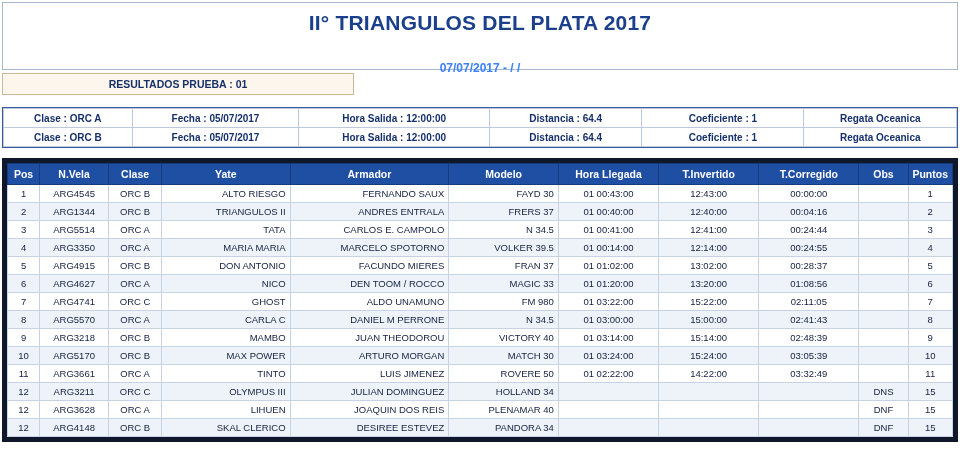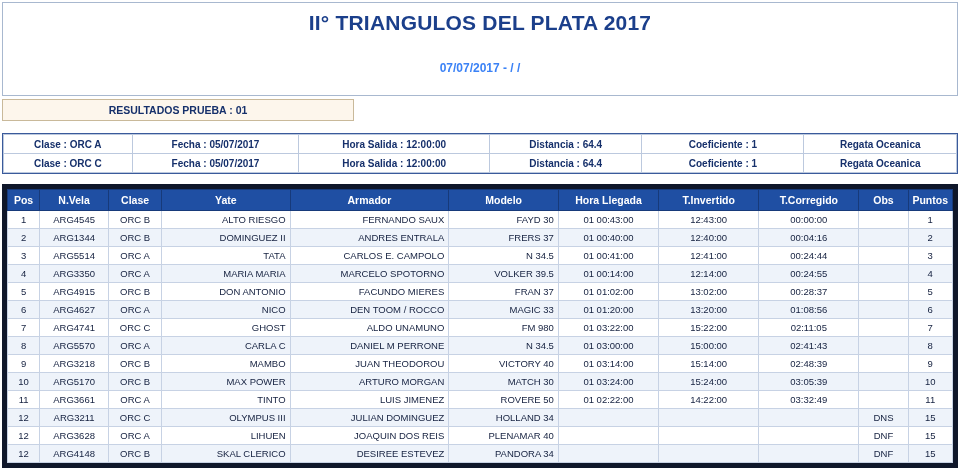--- a/index.html
+++ b/index.html
@@ -14,21 +14,21 @@
     height: 469px;
     position: relative;
     background: #ffffff;
     overflow: hidden;
   }
 
   
   .title-box {
     margin: 2px 2px 0 2px;
     border: 1px solid #a8b8cf;
-    height: 94px;
+    height: 68px;
     position: relative;
     background: #ffffff;
   }
   .title-main {
     text-align: center;
     color: #1b3f8b;
     font-weight: bold;
     font-size: 21px;
     padding-top: 8px;
     letter-spacing: 0.2px;
@@ -153,21 +153,21 @@
       <tbody>
         <tr>
           <td class="c0">Clase : ORC A</td>
           <td class="c1">Fecha : 05/07/2017</td>
           <td class="c2">Hora Salida : 12:00:00</td>
           <td class="c3">Distancia : 64.4</td>
           <td class="c4">Coeficiente : 1</td>
           <td class="c5">Regata Oceanica</td>
         </tr>
         <tr>
-          <td class="c0">Clase : ORC C</td>
+          <td class="c0">Clase : ORC B</td>
           <td class="c1">Fecha : 05/07/2017</td>
           <td class="c2">Hora Salida : 12:00:00</td>
           <td class="c3">Distancia : 64.4</td>
           <td class="c4">Coeficiente : 1</td>
           <td class="c5">Regata Oceanica</td>
         </tr>
       </tbody>
     </table>
   </div>
 
@@ -212,21 +212,21 @@
             <td class="ta-c">01 00:43:00</td>
             <td class="ta-c">12:43:00</td>
             <td class="ta-c">00:00:00</td>
             <td class="ta-c"></td>
             <td class="ta-c">1</td>
           </tr>
           <tr class="alt">
             <td class="ta-c">2</td>
             <td class="ta-c">ARG1344</td>
             <td class="ta-c">ORC B</td>
-            <td class="ta-l">DOMINGUEZ II</td>
+            <td class="ta-l">TRIANGULOS II</td>
             <td class="ta-l">ANDRES ENTRALA</td>
             <td class="ta-l">FRERS 37</td>
             <td class="ta-c">01 00:40:00</td>
             <td class="ta-c">12:40:00</td>
             <td class="ta-c">00:04:16</td>
             <td class="ta-c"></td>
             <td class="ta-c">2</td>
           </tr>
           <tr>
             <td class="ta-c">3</td>

